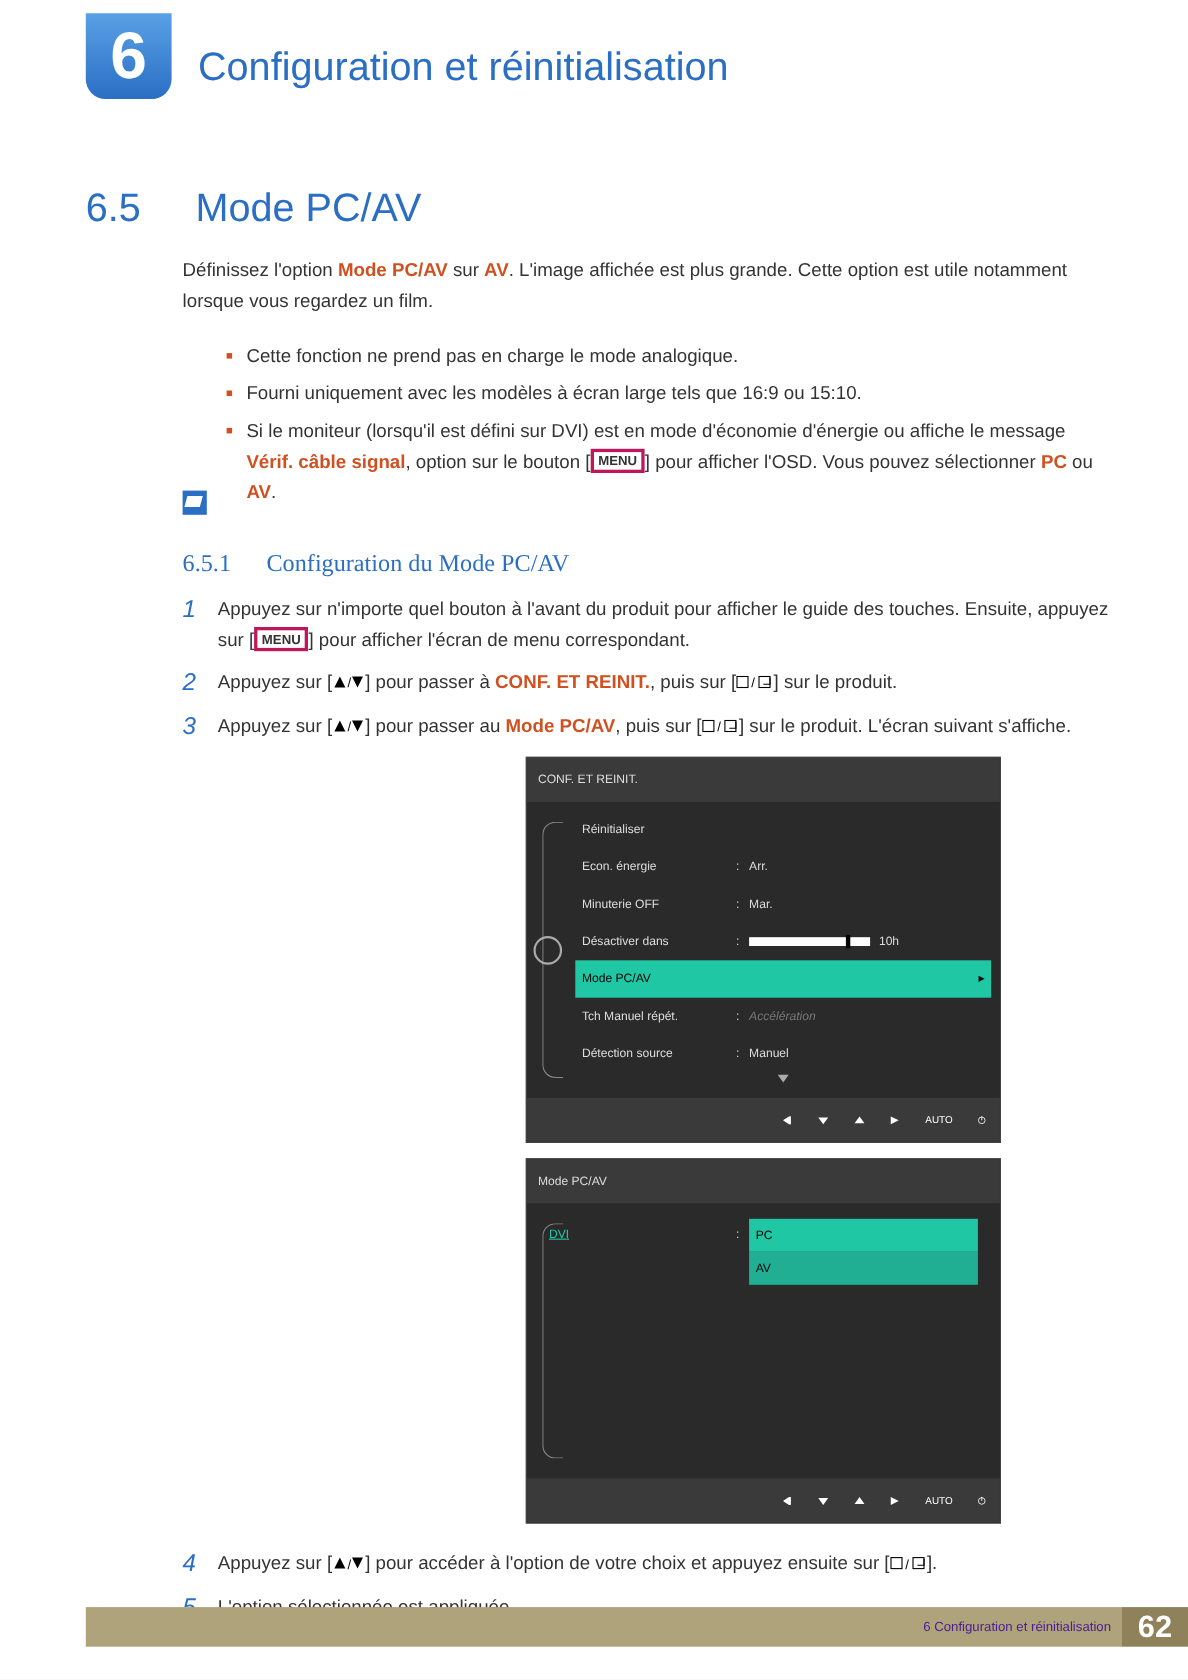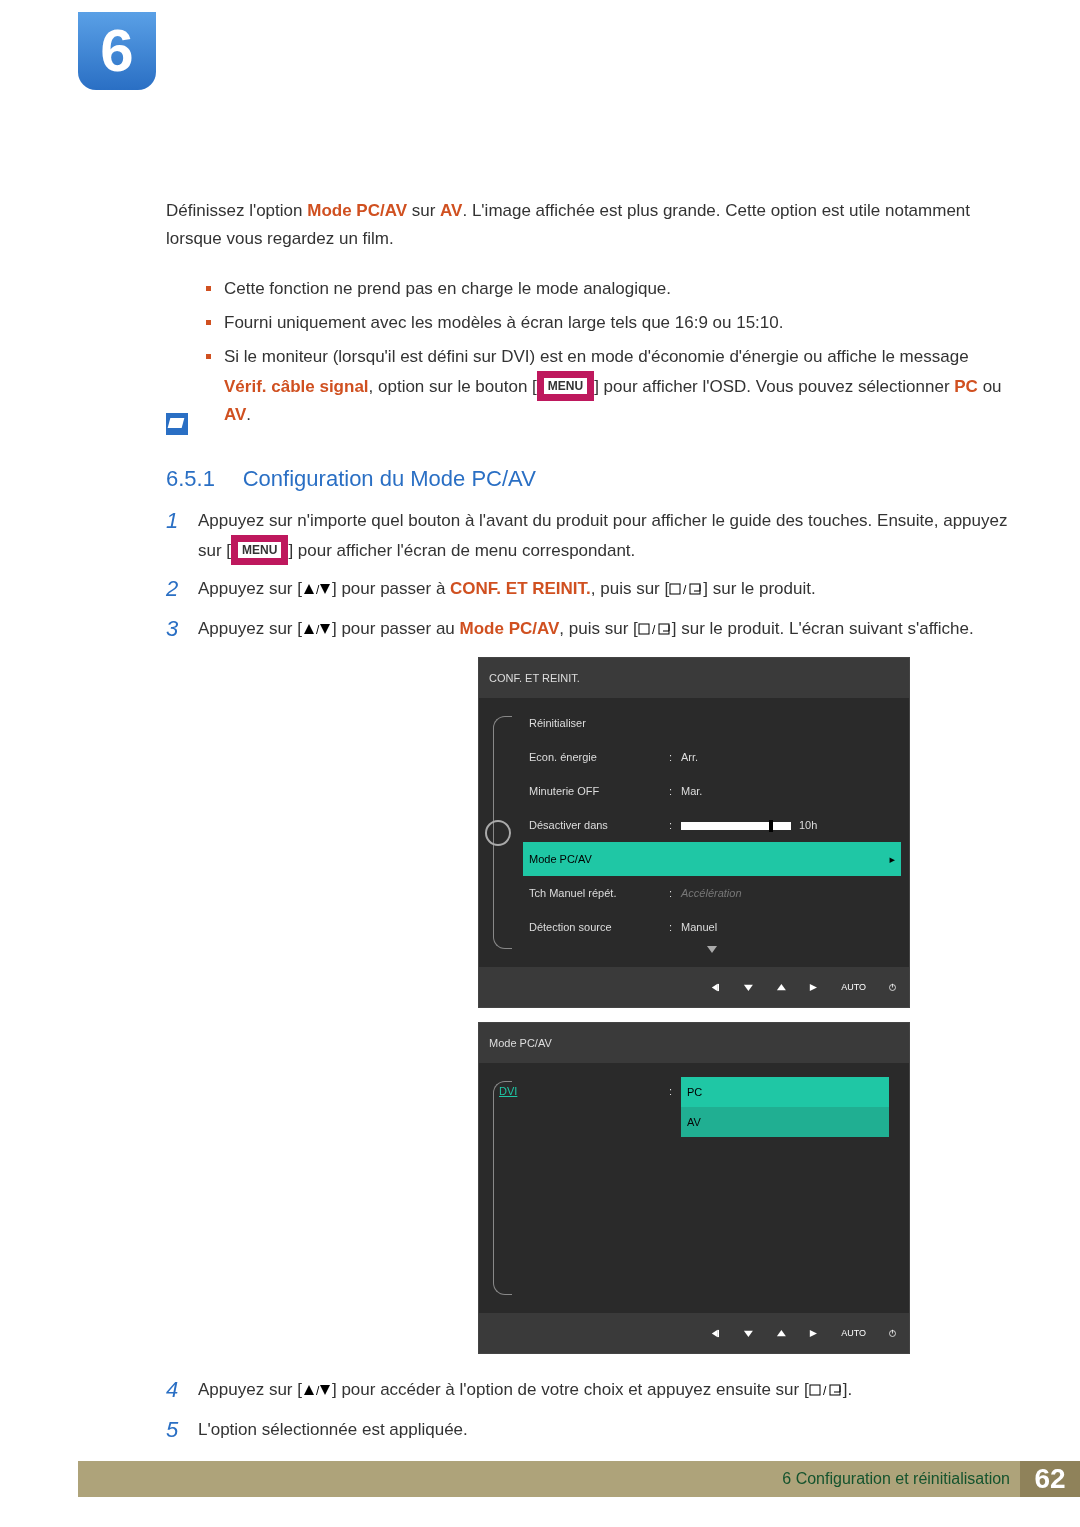--- a/index.html
+++ b/index.html
@@ -9,21 +9,21 @@
   .content{position:absolute;left:78px;top:175px;width:930px;color:#333;font-size:17px;line-height:28px;}
   .sec-num{color:#2a6fc4;font-size:36px;font-weight:500;display:inline-block;width:95px;}
   .sec-title{color:#2a6fc4;font-size:36px;font-weight:500;}
   .para{margin:22px 0 22px 88px;}
   .em{color:#d05020;font-weight:bold;}
   .note-icon{display:inline-block;width:22px;height:22px;background:#2a6fc4;vertical-align:top;margin-right:18px;position:relative;}
   .note-icon::after{content:"";position:absolute;left:3px;top:5px;width:14px;height:10px;background:#fff;transform:skewX(-15deg);}
   ul.bullets{list-style:none;padding:0;margin:0 0 0 130px;}
   ul.bullets li{position:relative;padding-left:18px;margin-bottom:6px;}
   ul.bullets li::before{content:"";position:absolute;left:0;top:11px;width:5px;height:5px;background:#d05020;}
-  .menu-btn{display:inline-block;border:7px solid #be185d;padding:0 4px;font-size:12px;font-weight:bold;line-height:16px;vertical-align:2px;}
+  .menu-btn{display:inline-block;border:3px solid #be185d;padding:0 4px;font-size:12px;font-weight:bold;line-height:16px;vertical-align:2px;}
   .sub-num{color:#2a6fc4;font-size:22px;font-weight:500;display:inline-block;width:72px;}
   .sub-title{color:#2a6fc4;font-size:22px;font-weight:500;}
   ol.steps{list-style:none;padding:0;margin:12px 0 0 88px;counter-reset:step;}
   ol.steps>li{position:relative;padding-left:32px;margin-bottom:10px;}
   ol.steps>li .sn{position:absolute;left:0;top:0;color:#2a6fc4;font-size:22px;font-style:italic;font-weight:500;}
   .updown{display:inline-block;vertical-align:-2px;}
   .updown svg{height:14px;}
   .enter-ico{display:inline-block;vertical-align:-2px;}
   .enter-ico svg{height:14px;}
   
@@ -47,49 +47,54 @@
   .osd .tri-down{width:0;height:0;border-left:5px solid transparent;border-right:5px solid transparent;border-top:7px solid #aaa;margin:2px auto 6px;}
   .osd2 .body{min-height:230px;padding:10px;}
   .osd2 .row{padding:4px 10px;}
   .osd2 .row .k{width:170px;text-decoration:underline;}
   .osd2 .stack{display:flex;flex-direction:column;}
   .osd2 .stack .vline{padding:1px 6px;}
   .osd2 .stack .vline.hl{background:#1fc7a5;color:#000;}
   .green{color:#1fc7a5;}
   
   .footer{position:absolute;left:78px;right:0;bottom:30px;height:36px;}
-  .footer .bar{height:36px;background:#aea37a;display:flex;align-items:center;justify-content:flex-end;color:#14532d;font-size:16px;padding-right:10px;}
+  .footer .bar{height:36px;background:#aea37a;display:flex;align-items:center;justify-content:flex-end;color:#4c1d95;font-size:12px;padding-right:10px;}
   .footer .pn{width:60px;height:36px;background:#8f825a;color:#fff;font-size:28px;font-weight:bold;display:flex;align-items:center;justify-content:center;}
 </style>
 </head>
 <body>
 
 <div class="page">
   <div class="chap-badge">6</div>
+  <div class="chap-title">Configuration et réinitialisation</div>
 
   <div class="content">
+    <div>
+      <span class="sec-num">6.5</span>
+      <span class="sec-title">Mode PC/AV</span>
+    </div>
 
     <div class="para">
       <span>Définissez l'option </span><span class="em">Mode PC/AV</span><span> sur </span><span class="em">AV</span><span>. L'image affichée est plus grande. Cette option est utile notamment lorsque vous regardez un film.</span>
     </div>
 
     <div style="margin-left:88px;display:flex;align-items:flex-end;">
       <span class="note-icon"></span>
       <div style="flex:1">
         <ul class="bullets" style="margin-left:0;">
           <li>Cette fonction ne prend pas en charge le mode analogique.</li>
           <li>Fourni uniquement avec les modèles à écran large tels que 16:9 ou 15:10.</li>
           <li>
             <span>Si le moniteur (lorsqu'il est défini sur DVI) est en mode d'économie d'énergie ou affiche le message </span><span class="em">Vérif. câble signal</span><span>, option sur le bouton [</span><span class="menu-btn">MENU</span><span>] pour afficher l'OSD. Vous pouvez sélectionner </span><span class="em">PC</span><span> ou </span><span class="em">AV</span><span>.</span>
           </li>
         </ul>
       </div>
     </div>
 
-    <div style="margin:30px 0 0 88px;">
+    <div style="margin:30px 0 0 88px;font-family:Liberation Serif, serif;">
       <span class="sub-num">6.5.1</span>
       <span class="sub-title">Configuration du Mode PC/AV</span>
     </div>
 
     <ol class="steps">
       <li><span class="sn">1</span>
         <span>Appuyez sur n'importe quel bouton à l'avant du produit pour afficher le guide des touches. Ensuite, appuyez sur [</span><span class="menu-btn">MENU</span><span>] pour afficher l'écran de menu correspondant.</span>
       </li>
       <li><span class="sn">2</span>
         <span>Appuyez sur [</span><span class="updown"><svg viewBox="0 0 30 14">

